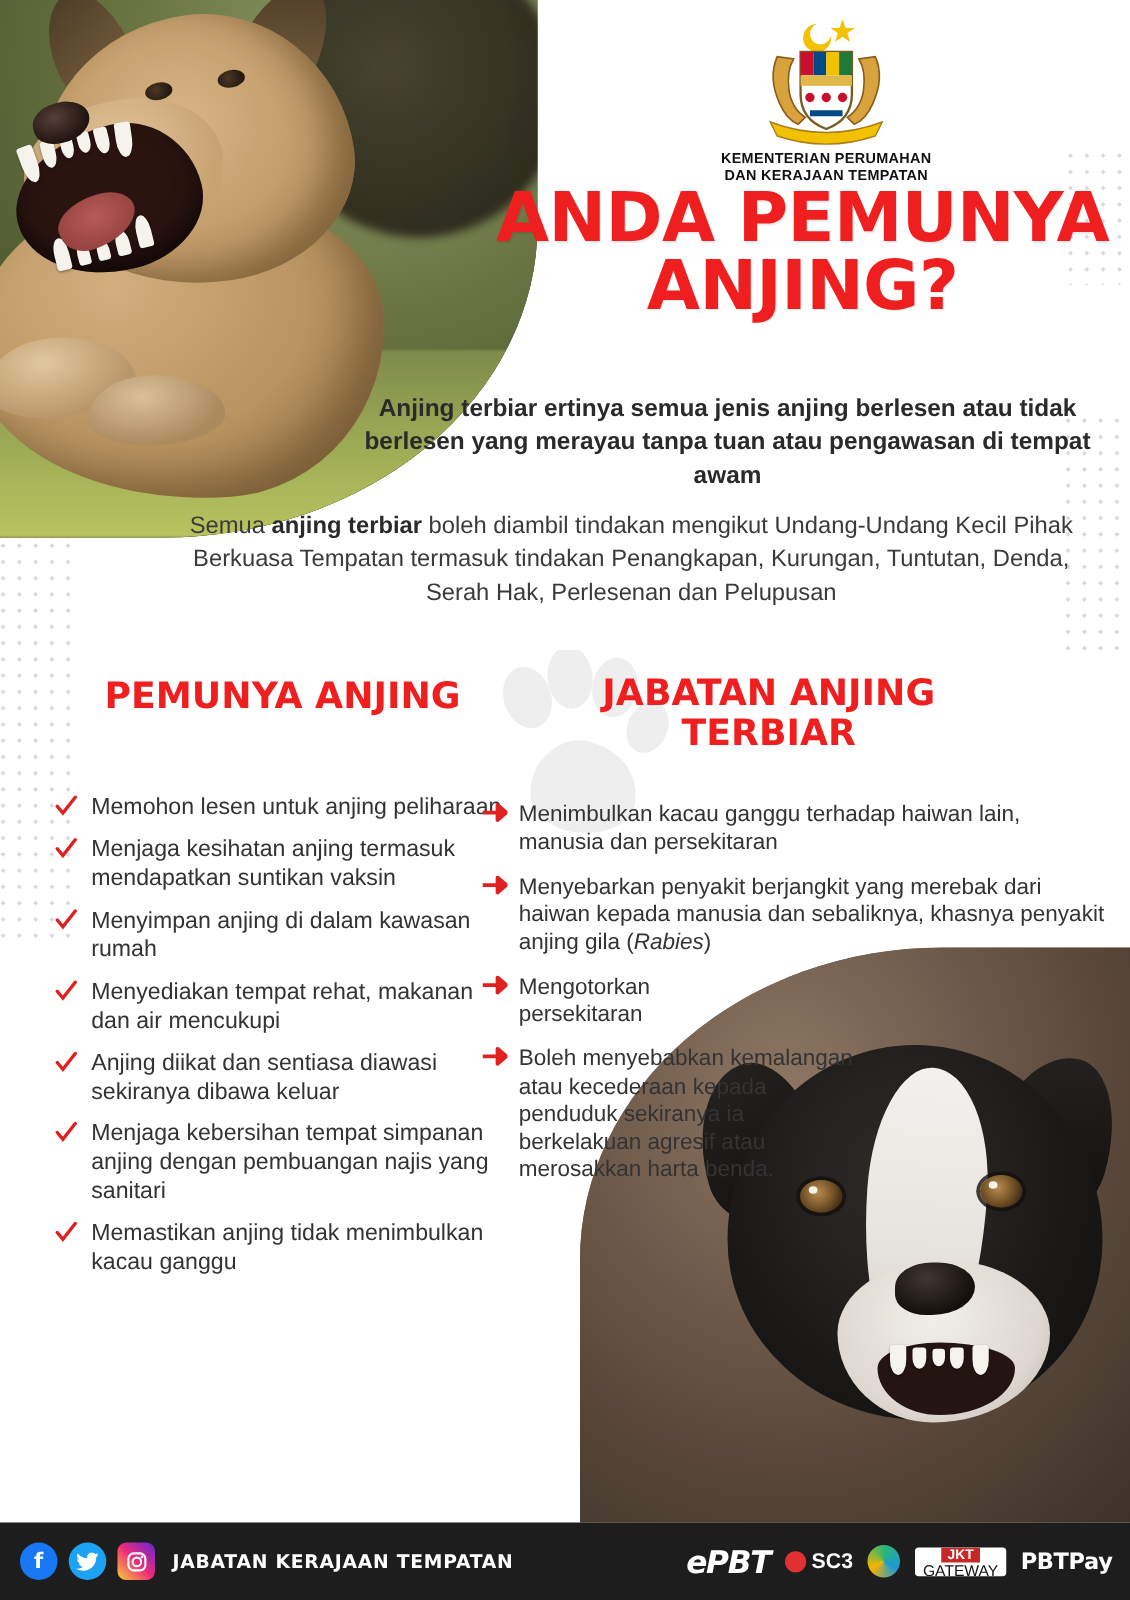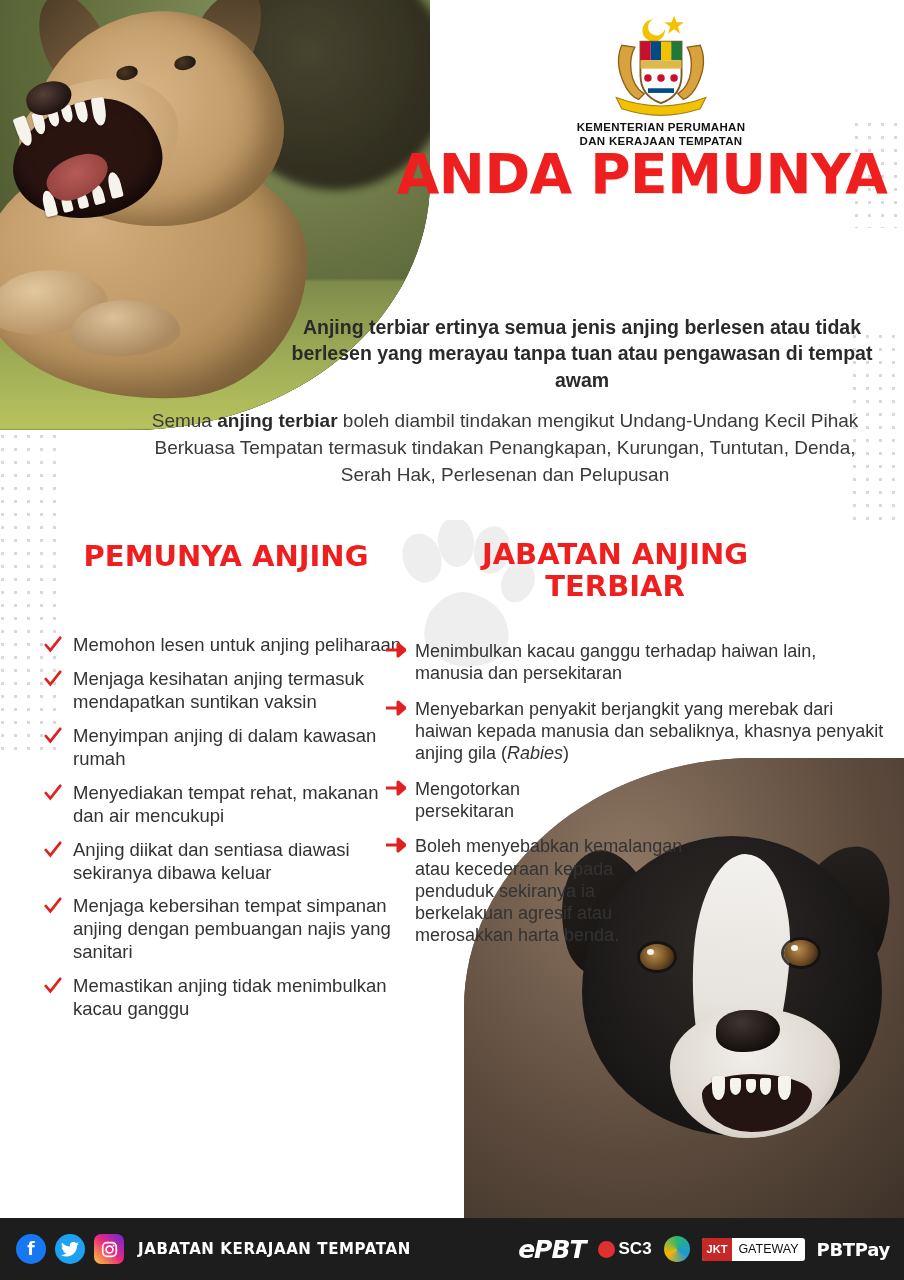--- a/index.html
+++ b/index.html
@@ -258,21 +258,21 @@
   .sicon.ig { background: linear-gradient(45deg,#f9ce34,#ee2a7b,#6228d7); }
   .footer-title {
     color: #fff; font-weight: 700; font-size: 15px; letter-spacing: .6px; margin-left: 14px;
     font-family: "DejaVu Sans", sans-serif;
   }
   .partners { margin-left: auto; margin-right: 14px; display: flex; align-items: center; gap: 12px; }
   .p-epbt { color: #fff; font-weight: 700; font-style: italic; font-size: 25px; letter-spacing: -1px; font-family: "DejaVu Sans", sans-serif; }
   .p-sc3 { display: flex; align-items: center; gap: 4px; color: #fff; font-weight: 700; font-size: 17px; }
   .p-dot { width: 17px; height: 17px; border-radius: 50%; background: #e03030; }
   .p-globe { width: 26px; height: 26px; border-radius: 50%; background: conic-gradient(#2bb673,#1a9ad6,#f7b500,#2bb673); }
-  .p-jkt { display: flex; align-items: center; background: #fff; border-radius: 3px; overflow: hidden; height: 23px; }
+  .p-jkt { display: flex; align-items: center; background: #fff; border-radius: 3px; overflow: hidden; height: 23px; flex-direction: column; }
   .p-jkt .badge { background: #c62828; color: #fff; font-size: 11px; font-weight: 700; padding: 0 5px; height: 100%; display: flex; align-items: center; }
   .p-jkt .gw { color: #111; font-size: 12.5px; font-weight: 400; padding: 0 6px; }
   .p-pbtpay { color: #fff; font-weight: 800; font-size: 18px; font-family: "DejaVu Sans", sans-serif; letter-spacing: -.3px; }
 </style>
 </head>
 <body>
 
 <div class="poster">
 
   <div class="dots left"></div>
@@ -363,20 +363,21 @@
 
         <path d="M12 96 q48 18 96 0 l-6 12 q-42 14 -84 0z" fill="#f2c200" stroke="#a97d1c" stroke-width="1.2"></path>
       </svg>
     </div>
     <div class="ministry-line">KEMENTERIAN PERUMAHAN</div>
     <div class="ministry-line">DAN KERAJAAN TEMPATAN</div>
   </div>
 
   <div class="title">
     <span>ANDA PEMUNYA</span>
+    <span class="l2">ANJING?</span>
   </div>
 
   <div class="intro1">
     <b>Anjing terbiar</b> ertinya semua jenis anjing <b>berlesen</b> atau tidak berlesen yang merayau tanpa tuan atau pengawasan di tempat awam
   </div>
   <div class="intro2">
     Semua <b>anjing terbiar</b> boleh diambil tindakan mengikut Undang-Undang Kecil Pihak Berkuasa Tempatan termasuk tindakan Penangkapan, Kurungan, Tuntutan, Denda, Serah Hak, Perlesenan dan Pelupusan
   </div>
 
   <div class="paw-watermark">

